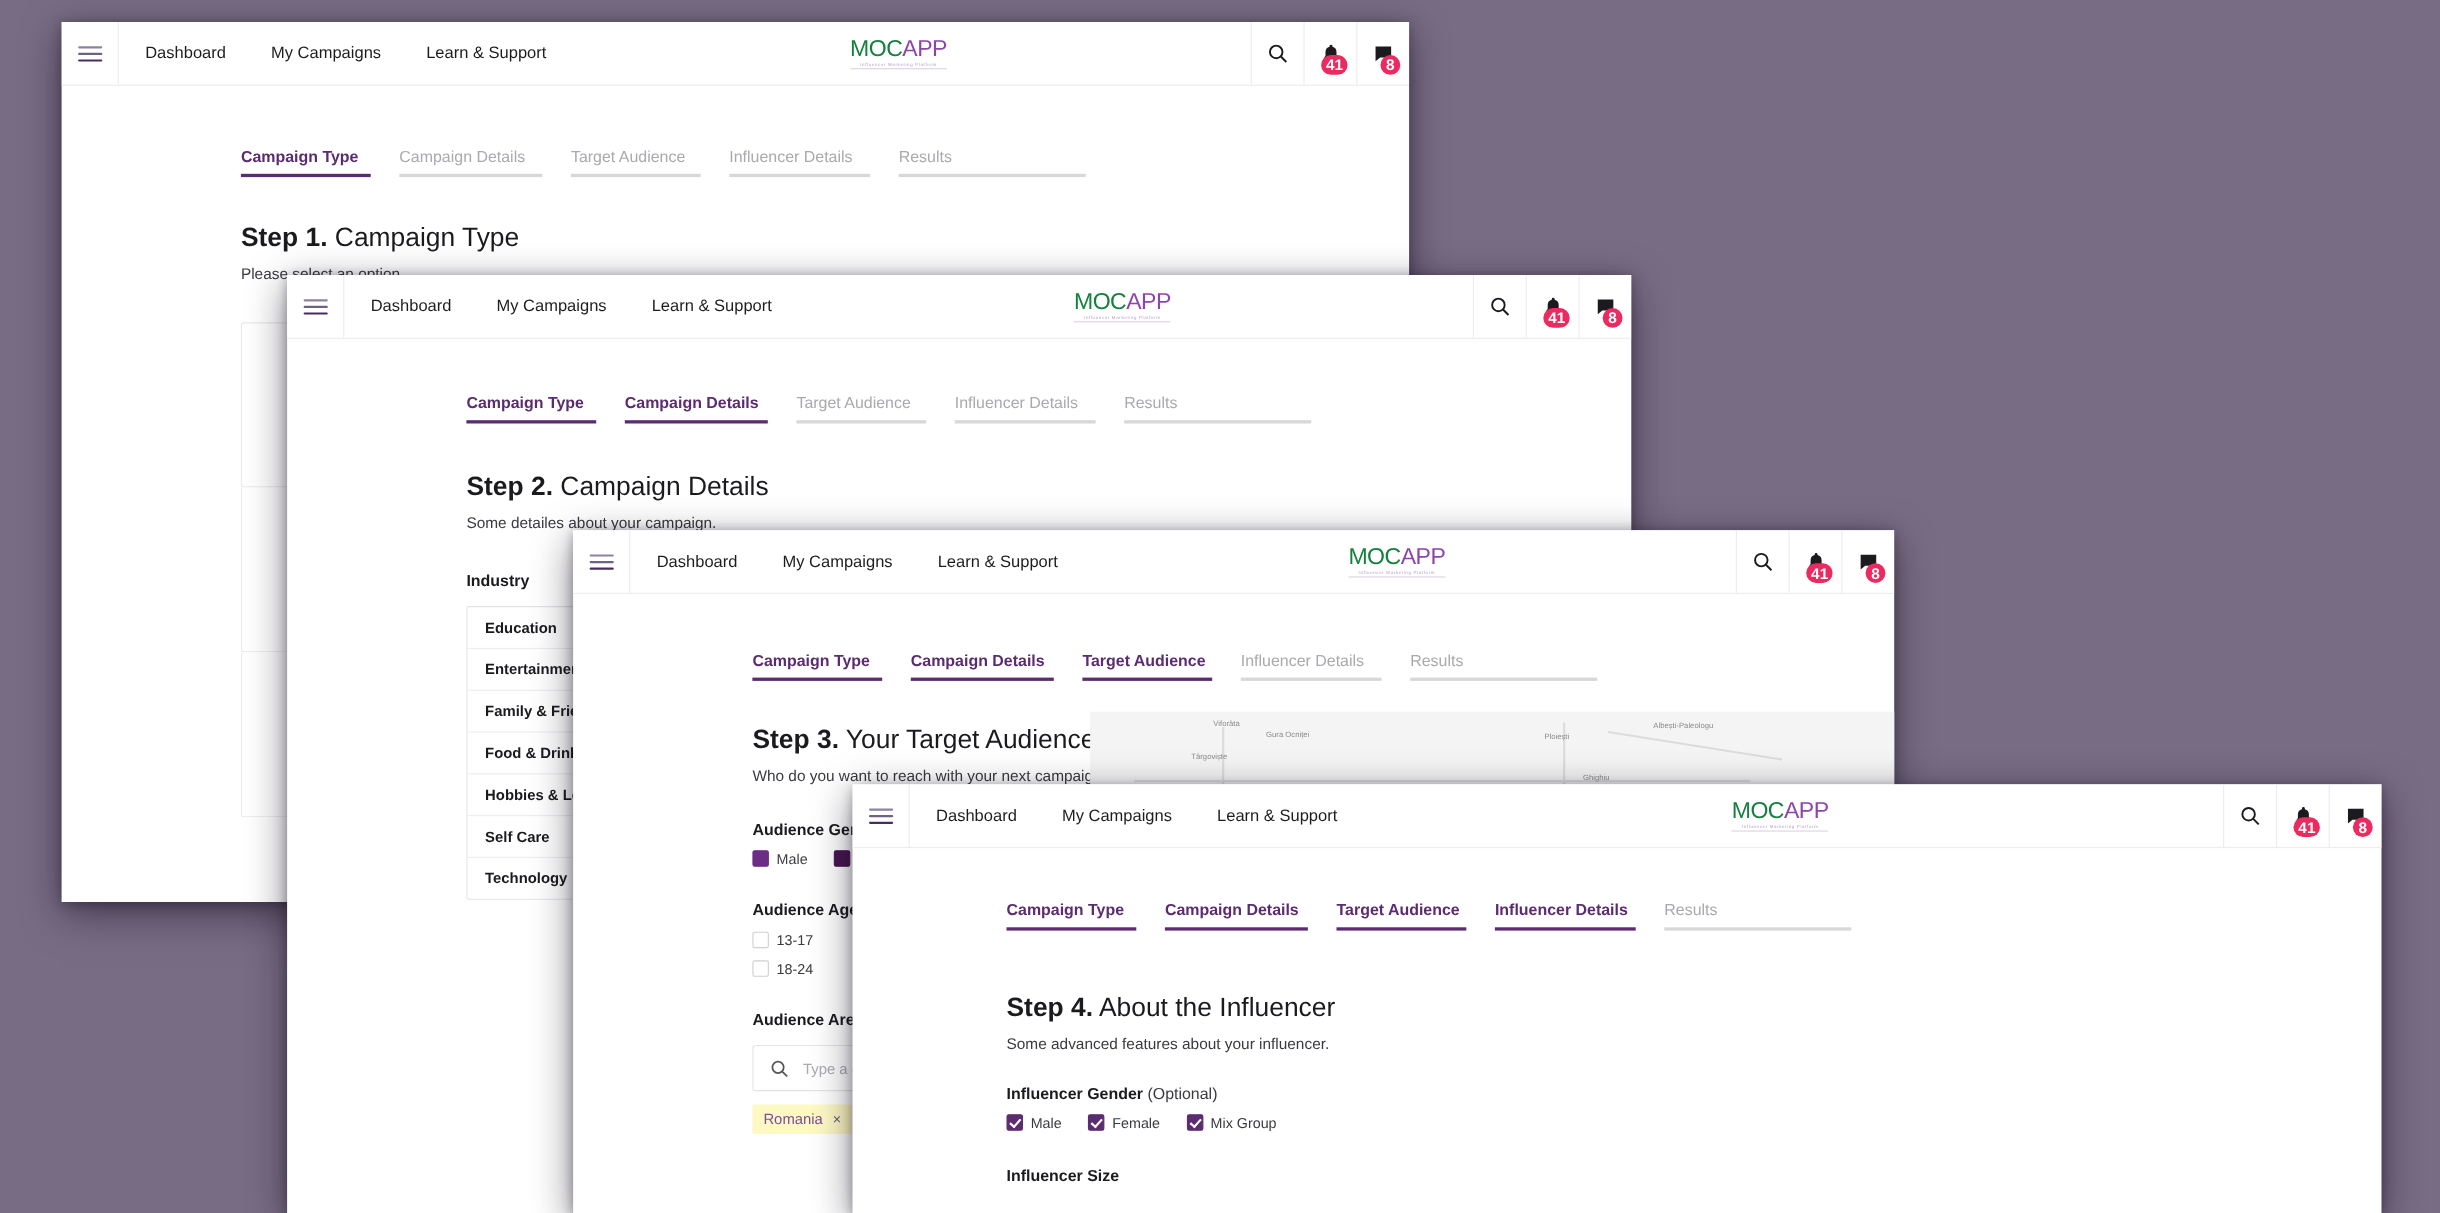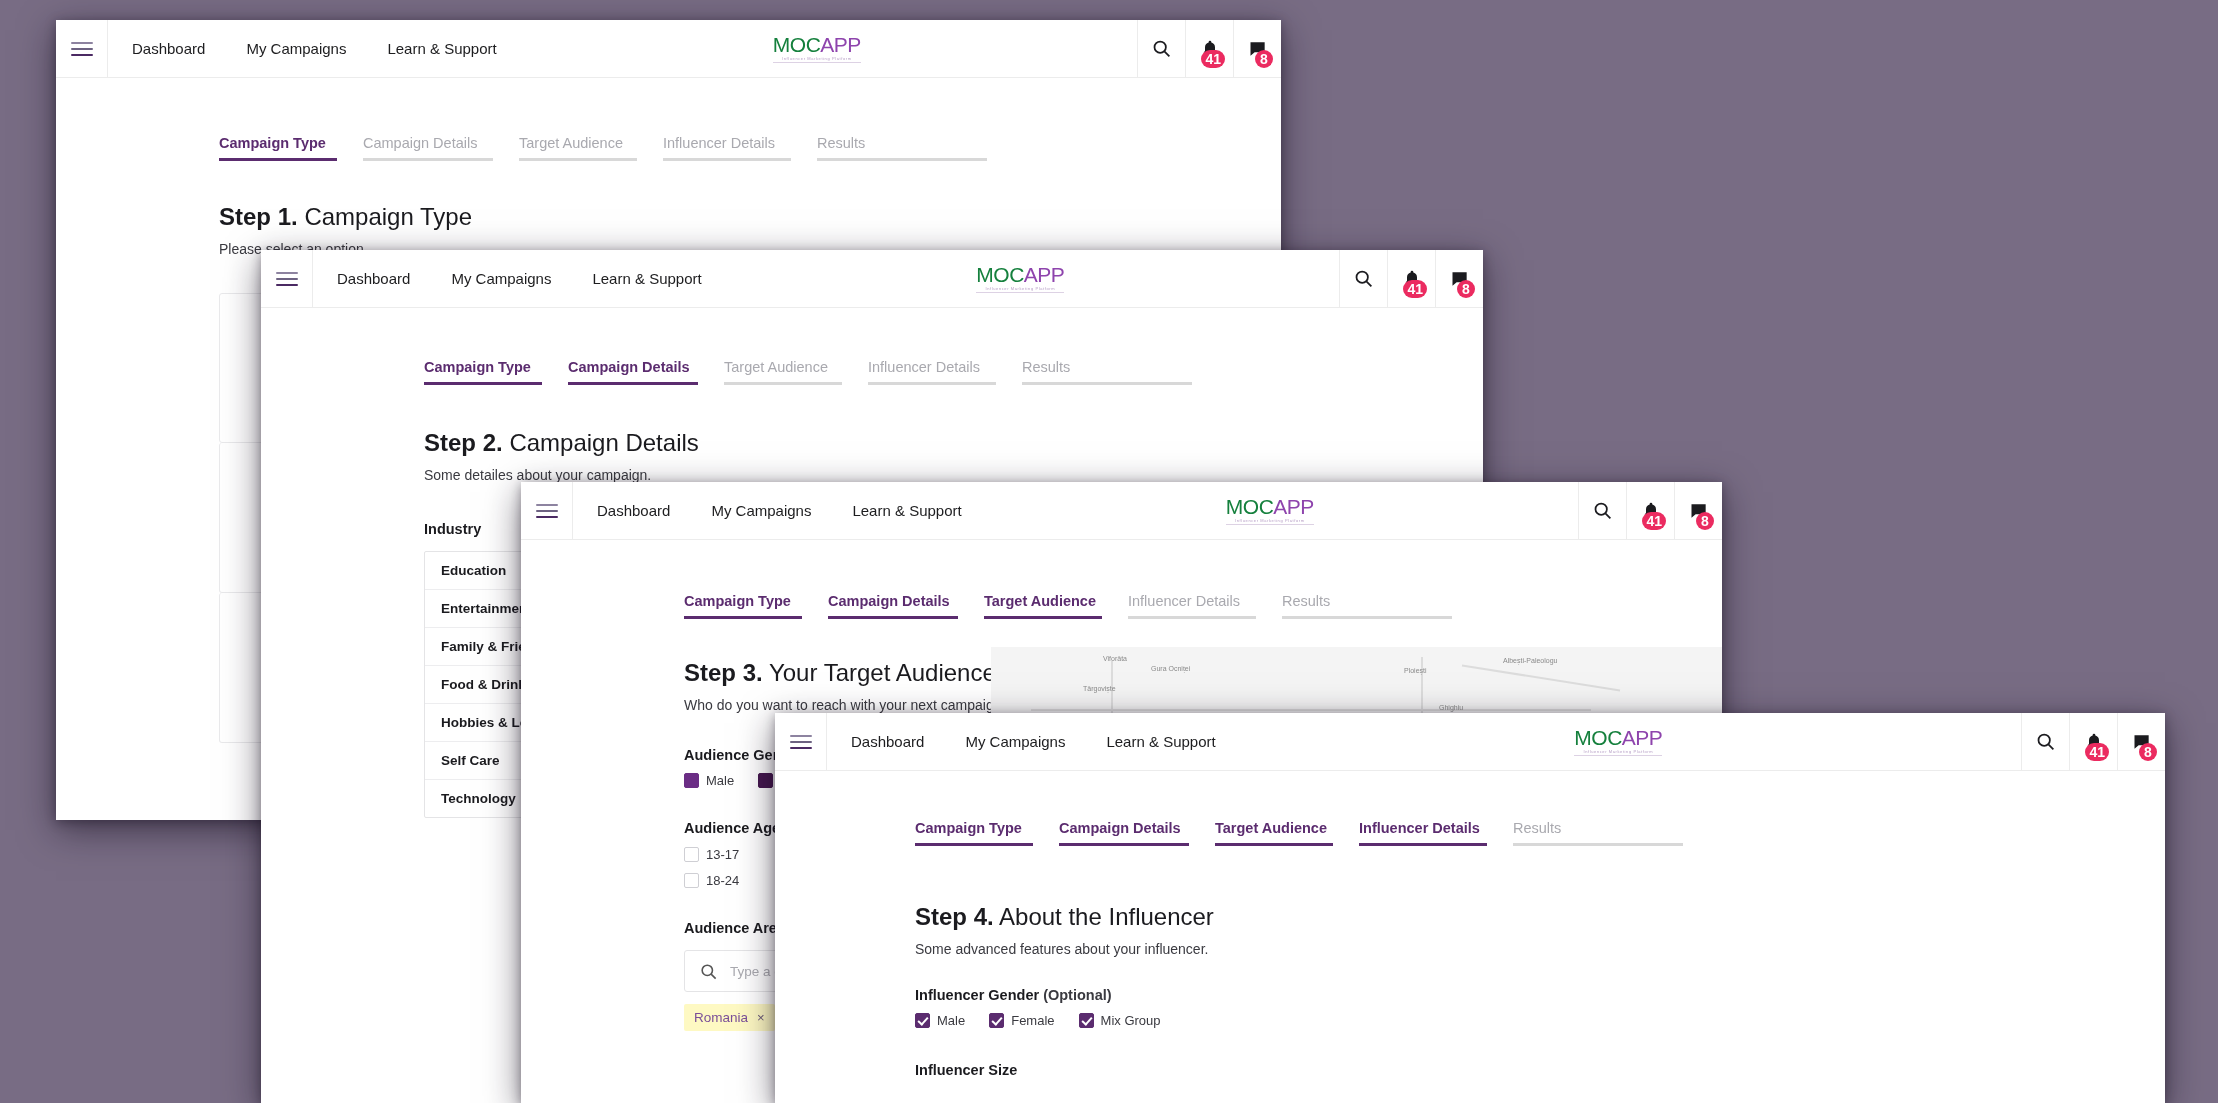--- a/index.html
+++ b/index.html
@@ -71,21 +71,21 @@
   .tab.todo .tab-label { color: #a9a9af; font-weight: 400; }
   .tab .rule { position: absolute; left: 0; right: 0; bottom: 0; height: 3px; background: #d8d8d8; }
   .tab.done .rule, .tab.active .rule { background: #5b2c6f; }
   .tab.last .rule { right: -110px; }
 
   .step-title { font-size: 24px; color: #1b1b1f; font-weight: 400; }
   .step-title b { font-weight: 700; }
   .step-sub { font-size: 14px; color: #3a3a40; margin-top: 10px; }
 
   .field-label { font-size: 14.5px; font-weight: 700; color: #1b1b1f; }
-  .field-label .opt { font-weight: 700; color: #3a3a40; }
+  .field-label .opt { font-weight: 400; color: #3a3a40; }
 
   
   .listbox { border: 1px solid #e4e4e6; border-radius: 2px; }
   .listrow {
     padding: 11px 16px; font-size: 13.5px; font-weight: 700; color: #1b1b1f;
     border-bottom: 1px solid #ededef; cursor: pointer; white-space: nowrap;
   }
   .listrow:last-child { border-bottom: none; }
 
   

